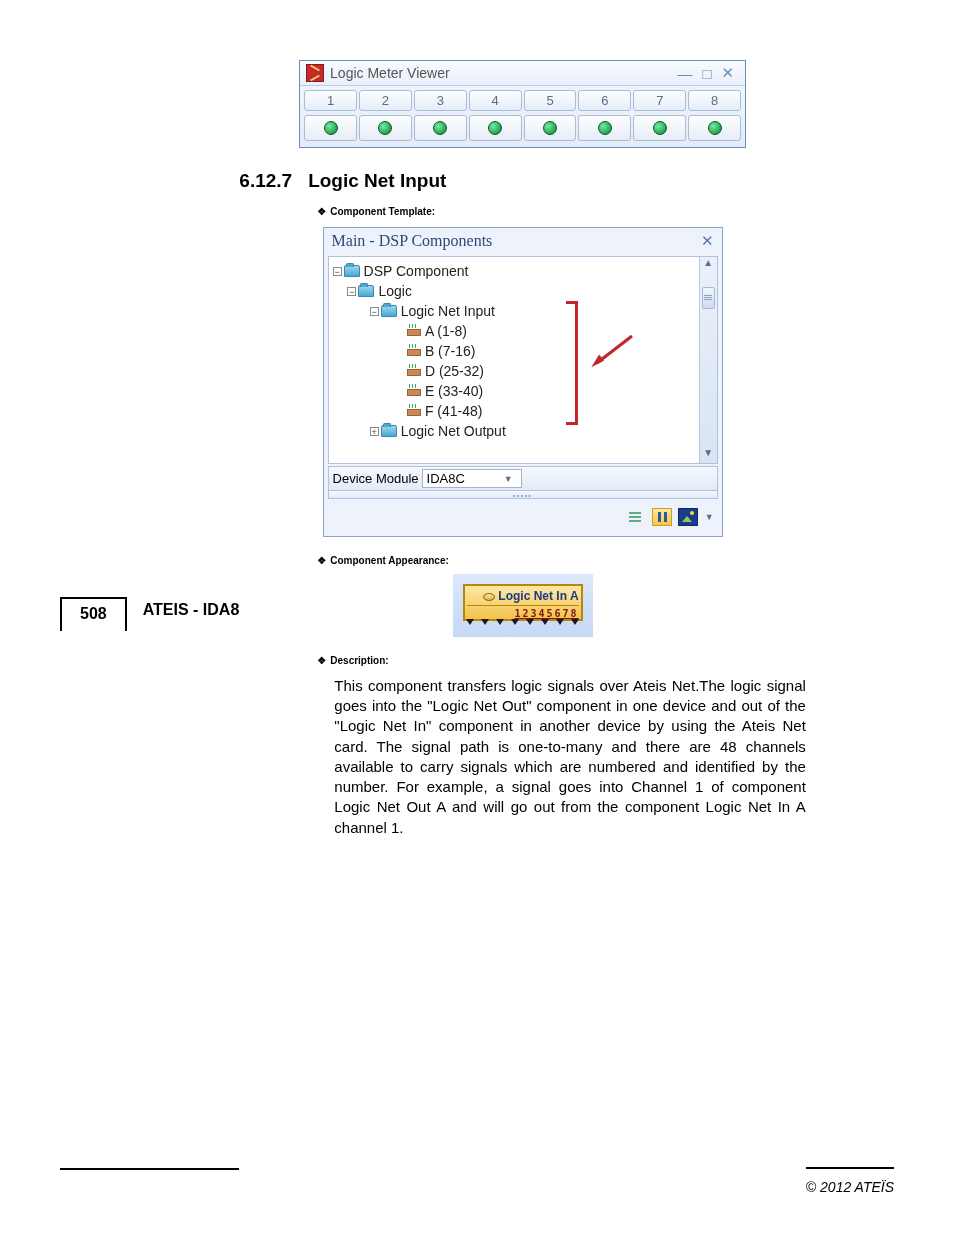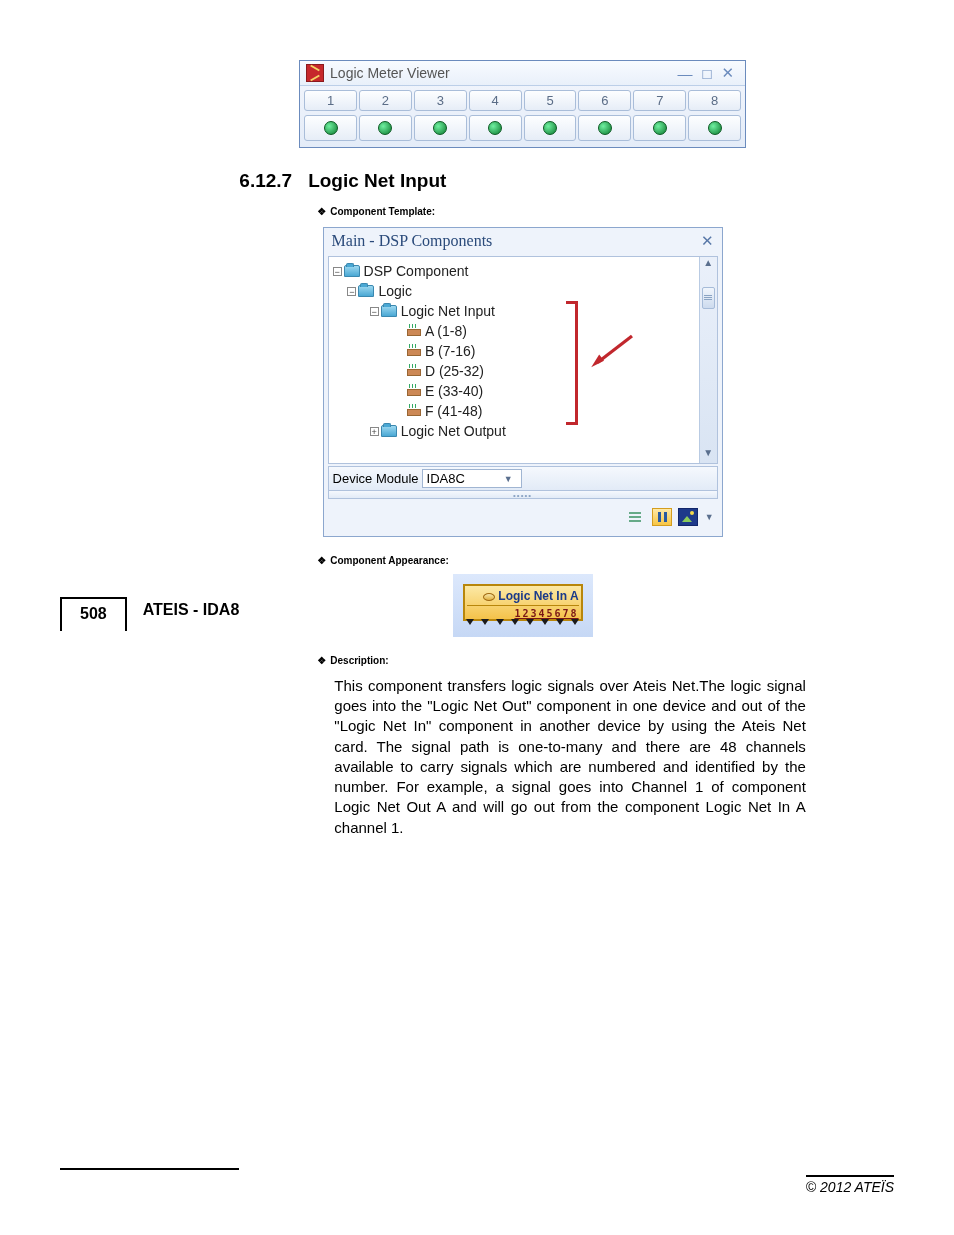--- a/index.html
+++ b/index.html
@@ -315,21 +315,21 @@
     font-size: 15px;
     line-height: 1.35;
     text-align: justify;
     max-width: 740px;
   }
 
   
   .footer {
     border-top: 2px solid #000;
     text-align: right;
-    padding-top: 2px;
+    padding-top: 10px;
     font-style: italic;
     font-size: 14px;
     margin-top: auto;
   }
 </style>
 </head>
 <body>
 
 <div class="page">
   <div class="header">

